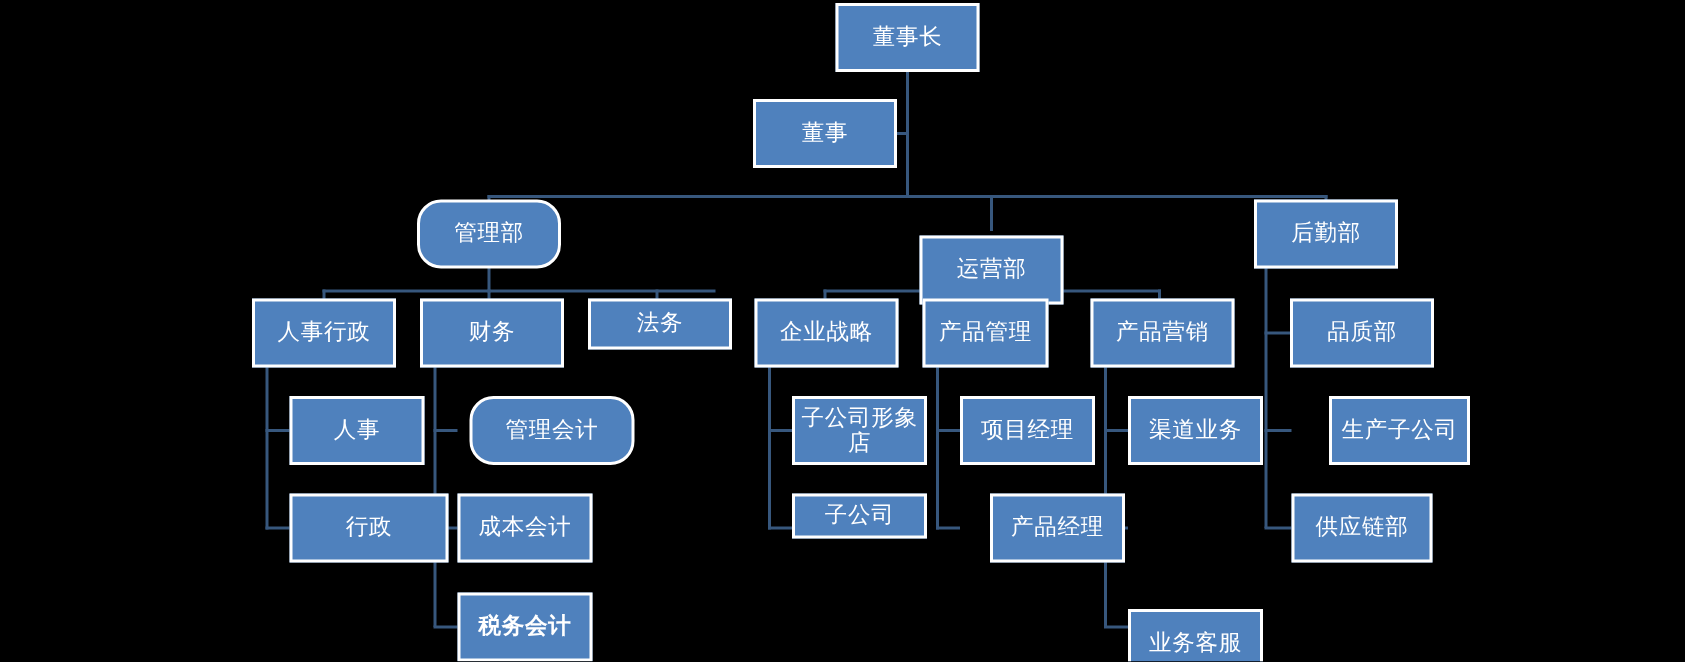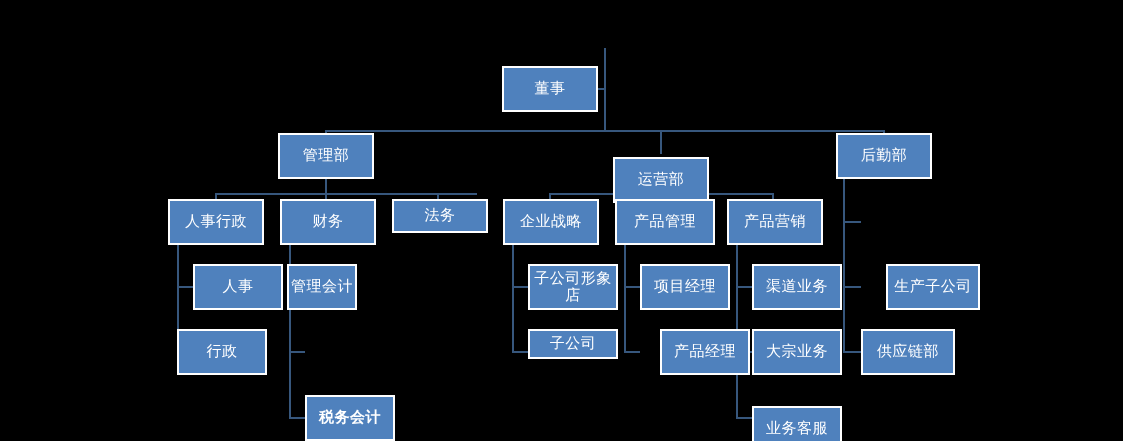--- a/index.html
+++ b/index.html
@@ -83,42 +83,44 @@
 
   <div class="connector v" style="left:624px; top:243px; height:110px;"></div>
   <div class="connector h" style="left:624px; top:286px; width:16px;"></div>
   <div class="connector h" style="left:624px; top:351px; width:16px;"></div>
 
   <div class="connector v" style="left:736px; top:243px; height:175px;"></div>
   <div class="connector h" style="left:736px; top:286px; width:16px;"></div>
   <div class="connector h" style="left:736px; top:351px; width:16px;"></div>
   <div class="connector h" style="left:736px; top:417px; width:16px;"></div>
 
+  <div class="node" style="left:557px; top:2px; width:96px; height:46px;">董事长</div>
   <div class="node" style="left:502px; top:66px; width:96px; height:46px;">董事</div>
 
-  <div class="node" style="left:278px; top:133px; width:96px; height:46px;">管理部</div>
+  <div class="node" style="left:278px; top:133px; width:96px; height:46px;border-radius:16px;">管理部</div>
   <div class="node" style="left:613px; top:133px; width:96px; height:46px;margin-top:24px;">运营部</div>
   <div class="node" style="left:836px; top:133px; width:96px; height:46px;">后勤部</div>
 
   <div class="node" style="left:168px; top:199px; width:96px; height:46px;text-align:center;">人事行政</div>
   <div class="node" style="left:280px; top:199px; width:96px; height:46px;">财务</div>
   <div class="node" style="left:392px; top:199px; width:96px; height:34px;">法务</div>
   <div class="node" style="left:503px; top:199px; width:96px; height:46px;">企业战略</div>
-  <div class="node" style="left:615px; top:199px; width:100px; height:46px;">产品管理</div>
+  <div class="node" style="left:615px; top:199px; width:84px; height:46px;">产品管理</div>
   <div class="node" style="left:727px; top:199px; width:96px; height:46px;">产品营销</div>
+  <div class="node" style="left:860px; top:199px; width:96px; height:46px;">品质部</div>
 
   <div class="node" style="left:193px; top:264px; width:90px; height:46px;">人事</div>
-  <div class="node" style="left:287px; top:264px; width:70px; height:46px;">管理会计</div>
+  <div class="node" style="left:313px; top:264px; width:110px; height:46px;border-radius:16px;">管理会计</div>
   <div class="node" style="left:528px; top:264px; width:90px; height:46px;">子公司形象店</div>
   <div class="node" style="left:640px; top:264px; width:90px; height:46px;">项目经理</div>
   <div class="node" style="left:752px; top:264px; width:90px; height:46px;">渠道业务</div>
   <div class="node" style="left:861px; top:264px; width:94px; height:46px;margin-left:25px;">生产子公司</div>
 
-  <div class="node" style="left:177px; top:329px; width:90px; height:46px;">行政</div>
+  <div class="node" style="left:193px; top:329px; width:106px; height:46px;">行政</div>
+  <div class="node" style="left:305px; top:329px; width:90px; height:46px;">成本会计</div>
   <div class="node" style="left:528px; top:329px; width:90px; height:30px;">子公司</div>
   <div class="node" style="left:640px; top:329px; width:90px; height:46px;margin-left:20px;">产品经理</div>
-  <div class="node" style="left:752px; top:329px; width:90px; height:46px;">大宗业务</div>
   <div class="node" style="left:861px; top:329px; width:94px; height:46px;">供应链部</div>
 
   <div class="node" style="left:305px; top:395px; width:90px; height:46px;font-weight:bold;">税务会计</div>
   <div class="node" style="left:752px; top:395px; width:90px; height:46px;margin-top:11px;">业务客服</div>
 
 </div>
 
 </body></html>

